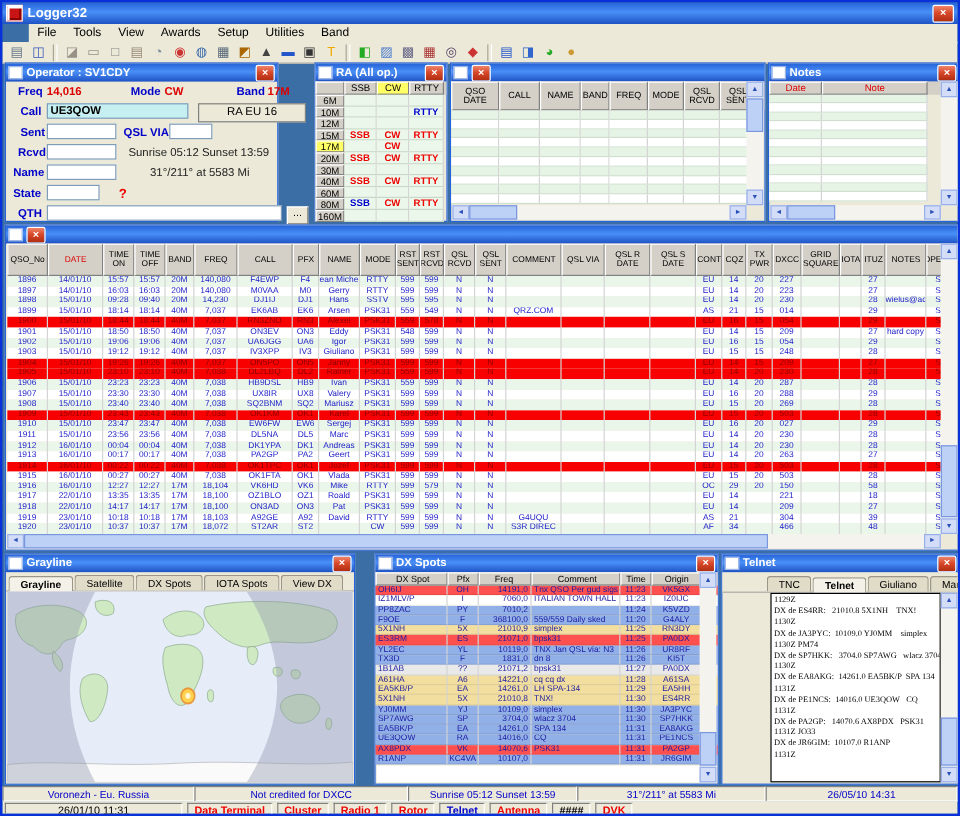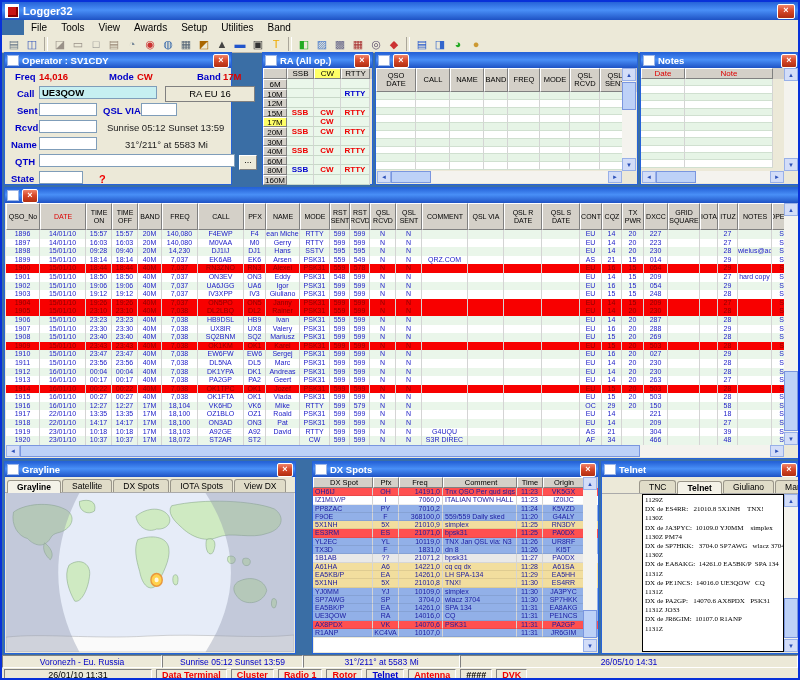--- a/index.html
+++ b/index.html
@@ -219,28 +219,28 @@
       <span class="olabel" style="left:8px">Rcvd</span>
       <input class="oinput" style="left: 32px; width: 58px;" value="">
       <span class="oinfo" style="left:100px">Sunrise 05:12 Sunset 13:59</span>
     </div>
     <div class="oprow">
       <span class="olabel" style="left:4px">Name</span>
       <input class="oinput" style="left: 32px; width: 58px;" value="">
       <span class="oinfo" style="left:118px">31°/211° at  5583 Mi</span>
     </div>
     <div class="oprow">
+      <span class="olabel" style="left:4px">State</span>
+      <input class="oinput" style="left: 32px; width: 44px;" value="">
+      <span class="oval" style="left:92px;color:#e00;font-size:11px">?</span>
+    </div>
+    <div class="oprow">
       <span class="olabel" style="left:8px">QTH</span>
       <input class="oinput" style="left: 32px; width: 196px;" value="">
       <span class="obtn" style="left:232px;top:1px">...</span>
-    </div>
-    <div class="oprow">
-      <span class="olabel" style="left:4px">State</span>
-      <input class="oinput" style="left: 32px; width: 44px;" value="">
-      <span class="oval" style="left:92px;color:#e00;font-size:11px">?</span>
     </div>
   </div>
 
   <div class="panel" id="ra">
     <div class="ptitle">
       <span class="picon"></span>
       <span class="ptext">RA (All op.)</span>
       <span class="pclose">×</span>
     </div>
     <div class="thead">
@@ -1541,20 +1541,21 @@
       </div>
     <div class="vscroll">
       <div class="sbtn up">▲</div>
       <div class="vthumb" style="bottom:14px;height:40px"></div>
       <div class="sbtn down">▼</div>
     </div>
   </div>
 
   <div id="status1">
       <span class="seg c0 i0">Voronezh - Eu. Russia</span>
+      <span class="seg c1 i1">Not credited for DXCC</span>
       <span class="seg c2 i2">Sunrise 05:12 Sunset 13:59</span>
       <span class="seg c3 i3">31°/211° at  5583 Mi</span>
       <span class="seg c4 i4">26/05/10  14:31</span>
     </div>
   <div id="status2">
     <span id="s2-time">26/01/10  11:31</span>
     <span style="display:contents"><span class="led c0 i0 red">Data Terminal</span><span class="led c1 i1 red">Cluster</span><span class="led c2 i2 red">Radio 1</span><span class="led c3 i3 red">Rotor</span><span class="led c4 i4 blue">Telnet</span><span class="led c5 i5 red">Antenna</span><span class="led c6 i6 black">####</span><span class="led c7 i7 red">DVK</span></span>
   </div>
 
 </div>

